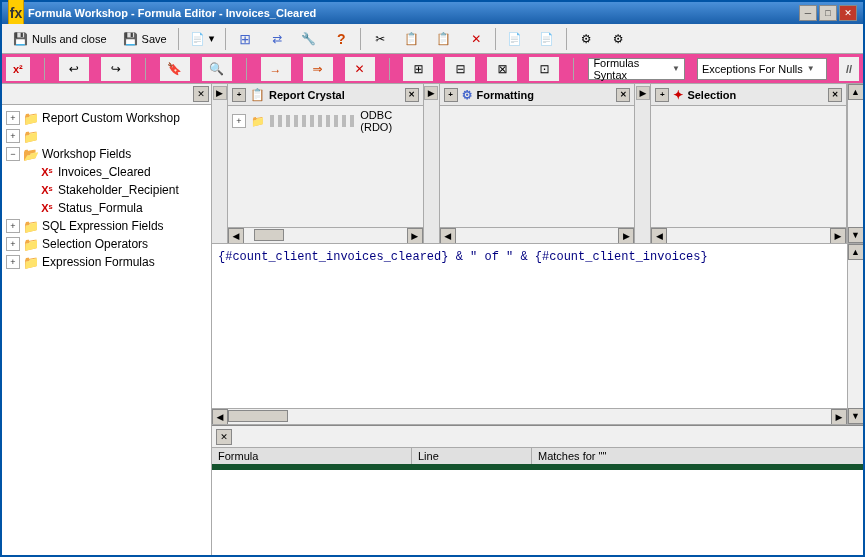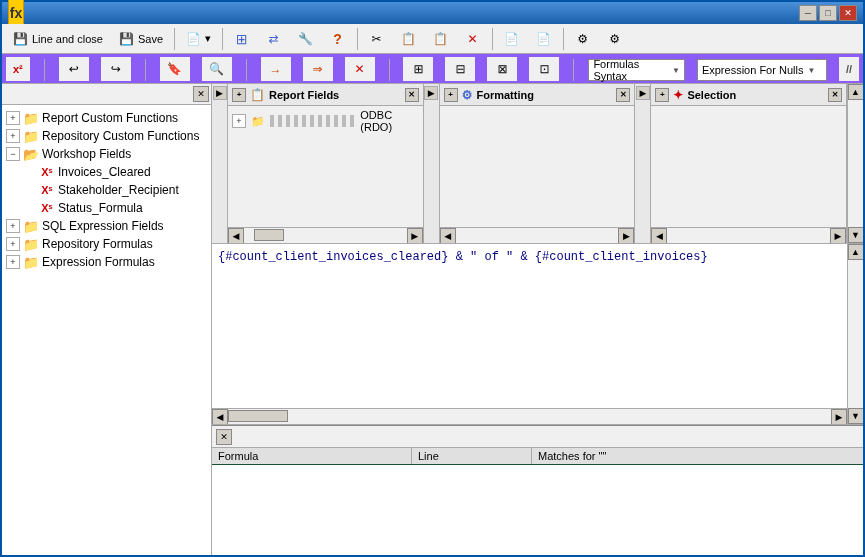--- a/index.html
+++ b/index.html
@@ -8,21 +8,21 @@
     .window { width: 865px; height: 557px; background: #f0f0f0; border: 2px solid #0054a6; display: flex; flex-direction: column; }
 
     .title-bar { background: linear-gradient(to bottom, #4a90d9, #1a5faa); color: white; padding: 4px 6px; display: flex; align-items: center; justify-content: space-between; height: 22px; flex-shrink: 0; }
     .title-bar-left { display: flex; align-items: center; gap: 4px; font-size: 11px; font-weight: bold; }
     .title-bar-icon { width: 16px; height: 28px; background: #ffcc00; border: 1px solid #cc9900; display: flex; align-items: center; justify-content: center; font-size: 14px; color: #333; }
     .title-bar-buttons { display: flex; gap: 2px; }
     .title-btn { width: 18px; height: 16px; background: #d4d0c8; border: 1px solid #888; font-size: 9px; display: flex; align-items: center; justify-content: center; cursor: pointer; color: #333; }
     .title-btn.close { background: #c0392b; color: white; }
 
     .toolbar1 { background: #f0f0f0; border-bottom: 1px solid #aaa; padding: 2px 4px; display: flex; align-items: center; gap: 2px; height: 30px; flex-shrink: 0; }
-    .toolbar2 { background: #8b5cf6; border-bottom: 1px solid #aaa; padding: 2px 4px; display: flex; align-items: flex-end; gap: 12px; height: 30px; flex-shrink: 0; }
+    .toolbar2 { background: #ec4899; border-bottom: 1px solid #aaa; padding: 2px 4px; display: flex; align-items: center; gap: 12px; height: 30px; flex-shrink: 0; }
 
     .tb-btn { height: 24px; padding: 2px 6px; background: #f0f0f0; border: 1px solid transparent; display: flex; align-items: center; gap: 3px; cursor: pointer; font-size: 11px; white-space: nowrap; }
     .tb-icon { width: 16px; height: 16px; display: flex; align-items: center; justify-content: center; font-size: 12px; }
     .tb-sep { width: 1px; height: 22px; background: #aaa; margin: 0 2px; }
 
     .tb-dropdown { height: 22px; display: flex; align-items: center; border: 1px solid #888; background: white; padding: 0 4px; font-size: 11px; gap: 4px; cursor: pointer; }
     .tb-dropdown-arrow { font-size: 8px; color: #555; }
 
     .main-area { display: flex; flex: 1; overflow: hidden; }
 
@@ -53,21 +53,21 @@
 
     .fields-tree-item { display: flex; align-items: center; gap: 3px; padding: 1px 2px; font-size: 11px; cursor: pointer; }
 
     .formula-section { flex: 1; display: flex; flex-direction: column; overflow: hidden; border-bottom: 1px solid #aaa; position: relative; }
     .formula-editor { flex: 1; overflow: auto; background: white; padding: 6px; font-family: 'Courier New', monospace; font-size: 12px; color: #000080; white-space: pre; }
 
     .bottom-panel { height: 130px; background: white; border-top: 1px solid #888; display: flex; flex-direction: column; flex-shrink: 0; }
     .bottom-header { background: #f0f0f0; border-bottom: 1px solid #aaa; padding: 2px 4px; display: flex; align-items: center; height: 22px; }
     .bottom-close-btn { width: 16px; height: 16px; background: #d4d0c8; border: 1px solid #888; font-size: 9px; display: flex; align-items: center; justify-content: center; cursor: pointer; margin-right: 4px; }
     .bottom-table { flex: 1; overflow: hidden; }
-    .bottom-table-header { display: grid; grid-template-columns: 200px 120px 1fr; background: #e0e0e0; border-bottom: 1px solid #14532d; }
+    .bottom-table-header { display: grid; grid-template-columns: 200px 120px 1fr; background: #e0e0e0; border-bottom: 6px solid #14532d; }
     .bottom-table-cell { padding: 2px 6px; font-size: 11px; border-right: 1px solid #aaa; }
     .bottom-table-cell:last-child { border-right: none; }
 
     .scrollbar-v { width: 16px; background: #f0f0f0; border-left: 1px solid #aaa; display: flex; flex-direction: column; align-items: center; }
     .scroll-arrow { width: 16px; height: 16px; background: #d4d0c8; border: 1px solid #888; display: flex; align-items: center; justify-content: center; font-size: 9px; cursor: pointer; }
 
     .horiz-scroll { height: 16px; background: #f0f0f0; border-top: 1px solid #aaa; display: flex; align-items: center; }
     .horiz-scroll-arrow { width: 16px; height: 16px; background: #d4d0c8; border: 1px solid #888; display: flex; align-items: center; justify-content: center; font-size: 9px; cursor: pointer; flex-shrink: 0; }
     .horiz-scroll-track { flex: 1; height: 100%; background: #f0f0f0; position: relative; }
     .horiz-scroll-thumb { height: 12px; width: 30px; background: #d4d0c8; border: 1px solid #888; position: absolute; top: 1px; left: 10px; }
@@ -76,32 +76,33 @@
     .narrow-expand { width: 14px; height: 14px; display: flex; align-items: center; justify-content: center; font-size: 9px; border: 1px solid #aaa; background: #d4d0c8; cursor: pointer; margin: 2px; }
   </style>
 </head>
 <body>
 
 <div class="window">
 
   <div class="title-bar">
     <div class="title-bar-left">
       <div class="title-bar-icon">fx</div>
+      <span>Formula Workshop - Formula Editor - Invoices_Cleared</span>
     </div>
     <div class="title-bar-buttons">
       <div class="title-btn">─</div>
       <div class="title-btn">□</div>
       <div class="title-btn close">✕</div>
     </div>
   </div>
 
   <div class="toolbar1">
     <div class="tb-btn">
       <div class="tb-icon">💾</div>
-      <span>Line and close</span>
+      <span>Nulls and close</span>
     </div>
     <div class="tb-btn">
       <div class="tb-icon">💾</div>
       <span>Save</span>
     </div>
     <div class="tb-sep"></div>
     <div class="tb-btn">
       <div class="tb-icon">📄</div>
       <span>▾</span>
     </div>
@@ -187,46 +188,45 @@
     </div>
     <div class="tb-btn">
       <div class="tb-icon">⊡</div>
     </div>
     <div class="tb-sep"></div>
     <div class="tb-dropdown">
       <span>Formulas Syntax</span>
       <span class="tb-dropdown-arrow">▼</span>
     </div>
     <div class="tb-dropdown" style="min-width: 130px;">
-      <span>Expression For Nulls</span>
+      <span>Exceptions For Nulls</span>
       <span class="tb-dropdown-arrow">▼</span>
     </div>
     <div class="tb-btn">
       <span style="font-weight:bold; color:#555;">//</span>
     </div>
   </div>
 
   <div class="main-area">
 
     <div class="left-panel">
       <div class="left-panel-header">
         <div class="panel-close-btn">✕</div>
       </div>
       <div class="tree-area">
 
         <div class="tree-item">
           <div class="tree-expander">+</div>
           <div class="tree-icon icon-folder">📁</div>
-          <span>Report Custom Functions</span>
-        </div>
-
-        <div class="tree-item">
-          <div class="tree-expander">+</div>
-          <div class="tree-icon icon-folder">📁</div>
-          <span>Repository Custom Functions</span>
+          <span>Report Custom Workshop</span>
+        </div>
+
+        <div class="tree-item">
+          <div class="tree-expander">+</div>
+          <div class="tree-icon icon-folder">📁</div>
         </div>
 
         <div class="tree-item">
           <div class="tree-expander">−</div>
           <div class="tree-icon icon-folder">📂</div>
           <span>Workshop Fields</span>
         </div>
 
         <div class="tree-item" style="padding-left: 18px;">
           <div class="tree-indent"></div>
@@ -248,21 +248,21 @@
 
         <div class="tree-item">
           <div class="tree-expander">+</div>
           <div class="tree-icon icon-folder">📁</div>
           <span>SQL Expression Fields</span>
         </div>
 
         <div class="tree-item">
           <div class="tree-expander">+</div>
           <div class="tree-icon icon-folder">📁</div>
-          <span>Repository Formulas</span>
+          <span>Selection Operators</span>
         </div>
 
         <div class="tree-item">
           <div class="tree-expander">+</div>
           <div class="tree-icon icon-folder">📁</div>
           <span>Expression Formulas</span>
         </div>
       </div>
     </div>
 
@@ -271,21 +271,21 @@
       <div class="fields-pane">
 
         <div class="fields-section-narrow">
           <div class="narrow-expand">▶</div>
         </div>
 
         <div class="fields-section" style="max-width: 220px;">
           <div class="fields-header">
             <div class="fields-expand-btn">+</div>
             <span class="fields-header-icon">📋</span>
-            <span>Report Fields</span>
+            <span>Report Crystal</span>
             <div class="fields-close-btn">✕</div>
           </div>
           <div class="fields-content">
             <div class="fields-tree-item">
               <div class="tree-expander" style="margin-right:2px;">+</div>
               <span style="color:#f5a623; margin-right:2px;">📁</span>
               <span style="background: repeating-linear-gradient(90deg,#bbb 0,#bbb 4px,transparent 4px,transparent 8px); display:inline-block; width:100px; height:12px; vertical-align:middle;"></span>
               <span>ODBC (RDO)</span>
             </div>
           </div>

